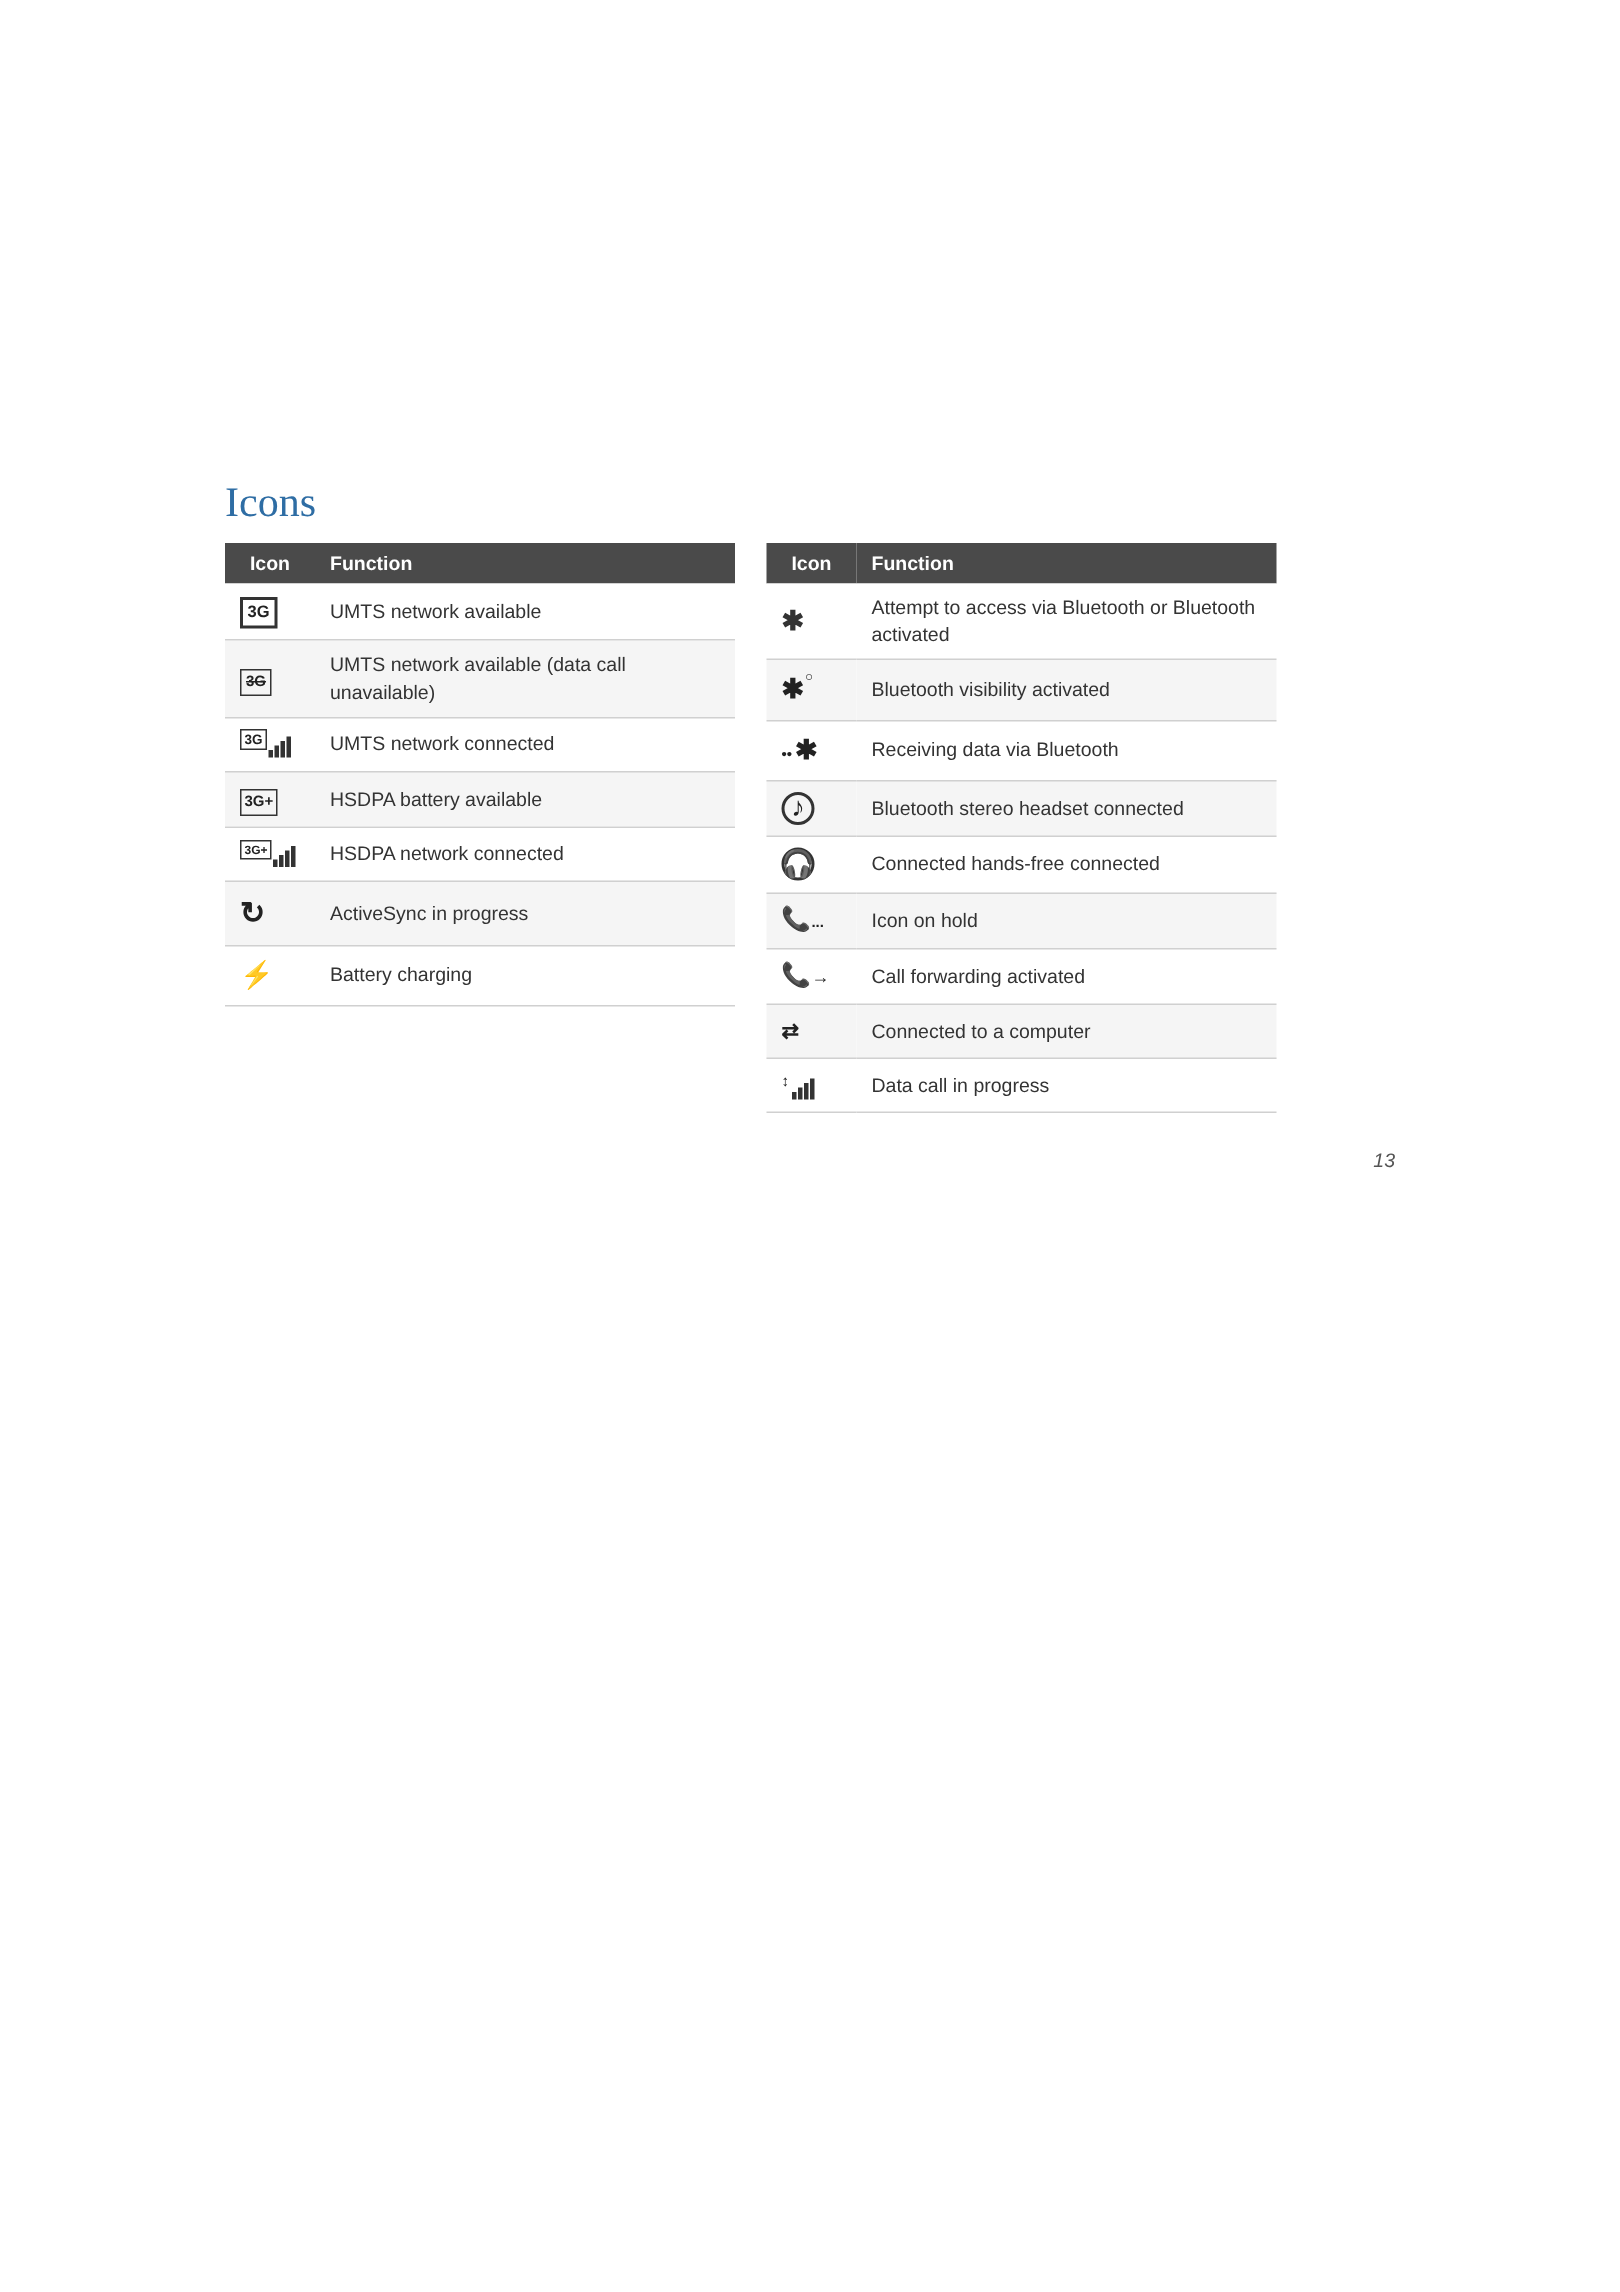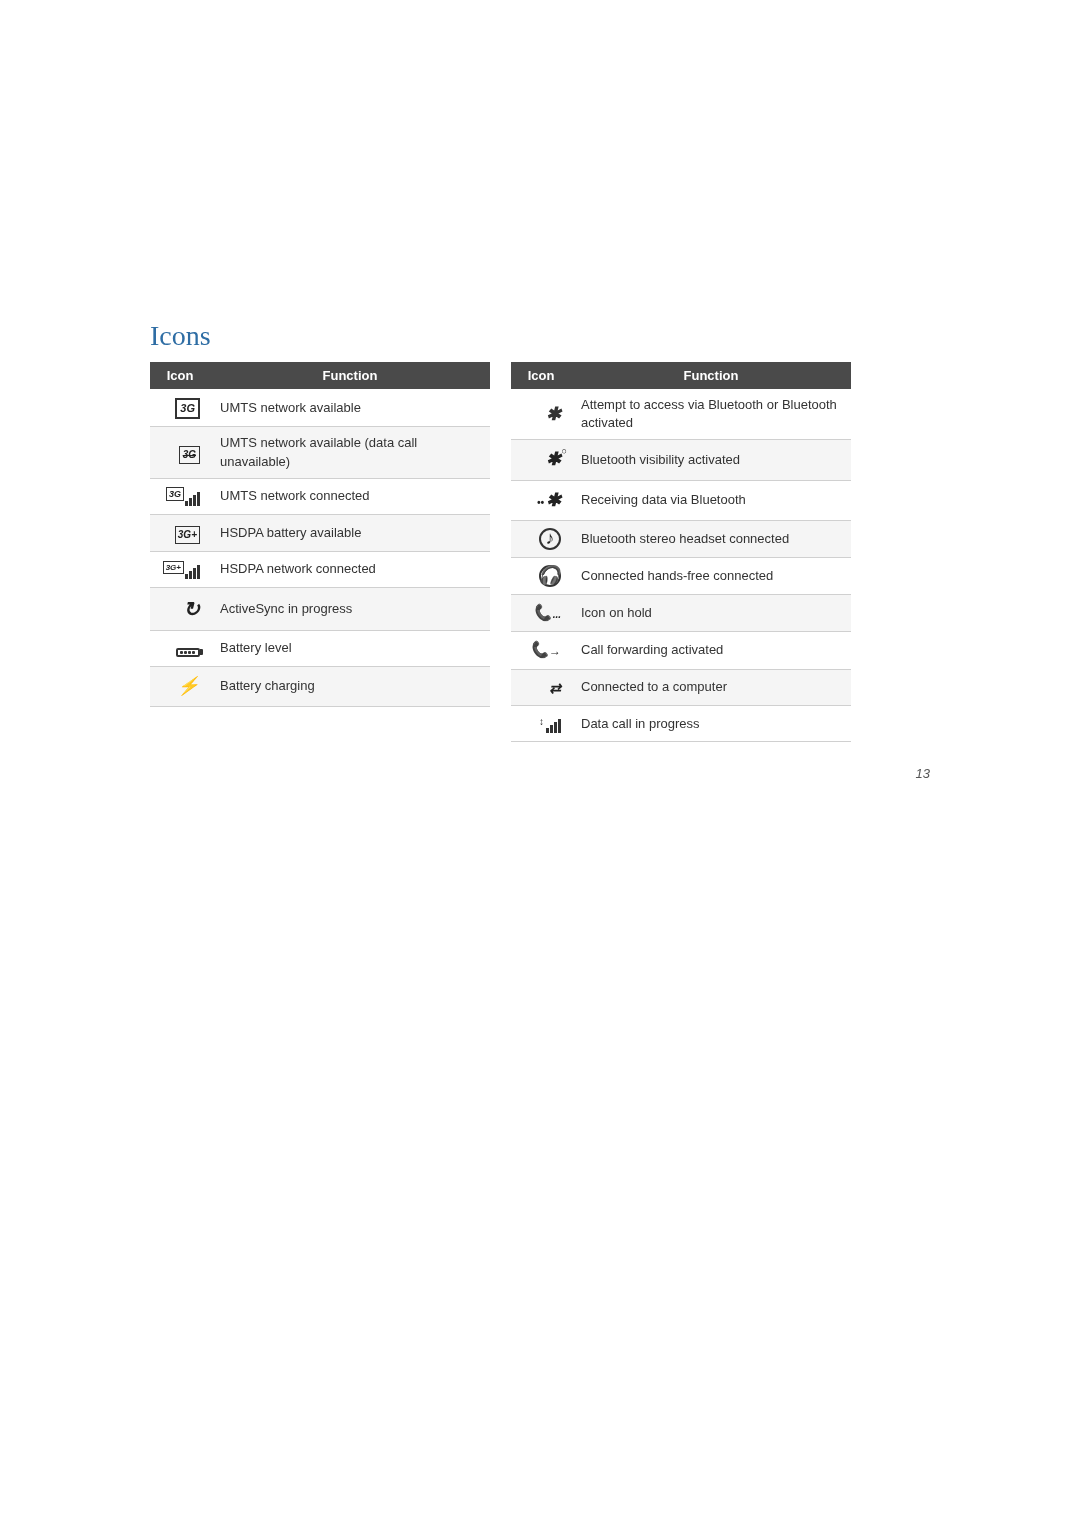--- a/index.html
+++ b/index.html
@@ -40,21 +40,21 @@
       width: 340px;
       margin-left: 20px;
     }
     thead tr {
       background-color: #4a4a4a;
     }
     thead th {
       color: #ffffff;
       font-weight: bold;
       padding: 6px 10px;
-      text-align: center;
+      text-align: left;
       font-size: 13px;
     }
     thead th.icon-col {
       width: 60px;
       text-align: center;
     }
     tbody tr {
       border-bottom: 1px solid #d0d0d0;
     }
     tbody tr:nth-child(even) {
@@ -63,26 +63,25 @@
     tbody tr:nth-child(odd) {
       background-color: #ffffff;
     }
     tbody td {
       padding: 7px 10px;
       vertical-align: middle;
       color: #333333;
       line-height: 1.4;
     }
     tbody td.icon-cell {
-      text-align: right;
+      text-align: left;
       font-weight: bold;
       font-size: 15px;
       width: 60px;
       color: #222;
-      font-style: italic;
     }
     
     .icon-3g {
       display: inline-block;
       border: 2px solid #333;
       padding: 1px 3px;
       font-size: 11px;
       font-weight: bold;
       font-family: Arial, sans-serif;
     }
@@ -146,30 +145,20 @@
           <span style="background:#333;width:3px;height:14px;display:inline-block;"></span>
         </span>
       </span></td>
             <td>HSDPA network connected</td>
           </tr>
           <tr>
             <td class="icon-cell"><span style="font-size:20px;">↻</span></td>
             <td>ActiveSync in progress</td>
           </tr>
           <tr>
-            <td class="icon-cell"><span style="display:inline-flex;align-items:center;border:2px solid #333;padding:1px 2px;border-radius:2px;position:relative;">
-        <span style="width:3px;height:3px;background:#333;display:inline-block;border-radius:1px;margin-right:1px;"></span>
-        <span style="width:3px;height:3px;background:#333;display:inline-block;border-radius:1px;margin-right:1px;"></span>
-        <span style="width:3px;height:3px;background:#333;display:inline-block;border-radius:1px;margin-right:1px;"></span>
-        <span style="width:3px;height:3px;background:#333;display:inline-block;border-radius:1px;margin-right:1px;"></span>
-        <span style="position:absolute;right:-5px;top:50%;transform:translateY(-50%);width:3px;height:6px;background:#333;border-radius:0 1px 1px 0;"></span>
-      </span></td>
-            <td>Battery level</td>
-          </tr>
-          <tr>
             <td class="icon-cell"><span style="font-size:18px;color:#333;">⚡</span></td>
             <td>Battery charging</td>
           </tr>
         </tbody>
     </table>
 
     <table>
       <thead>
         <tr>
           <th class="icon-col">Icon</th>

